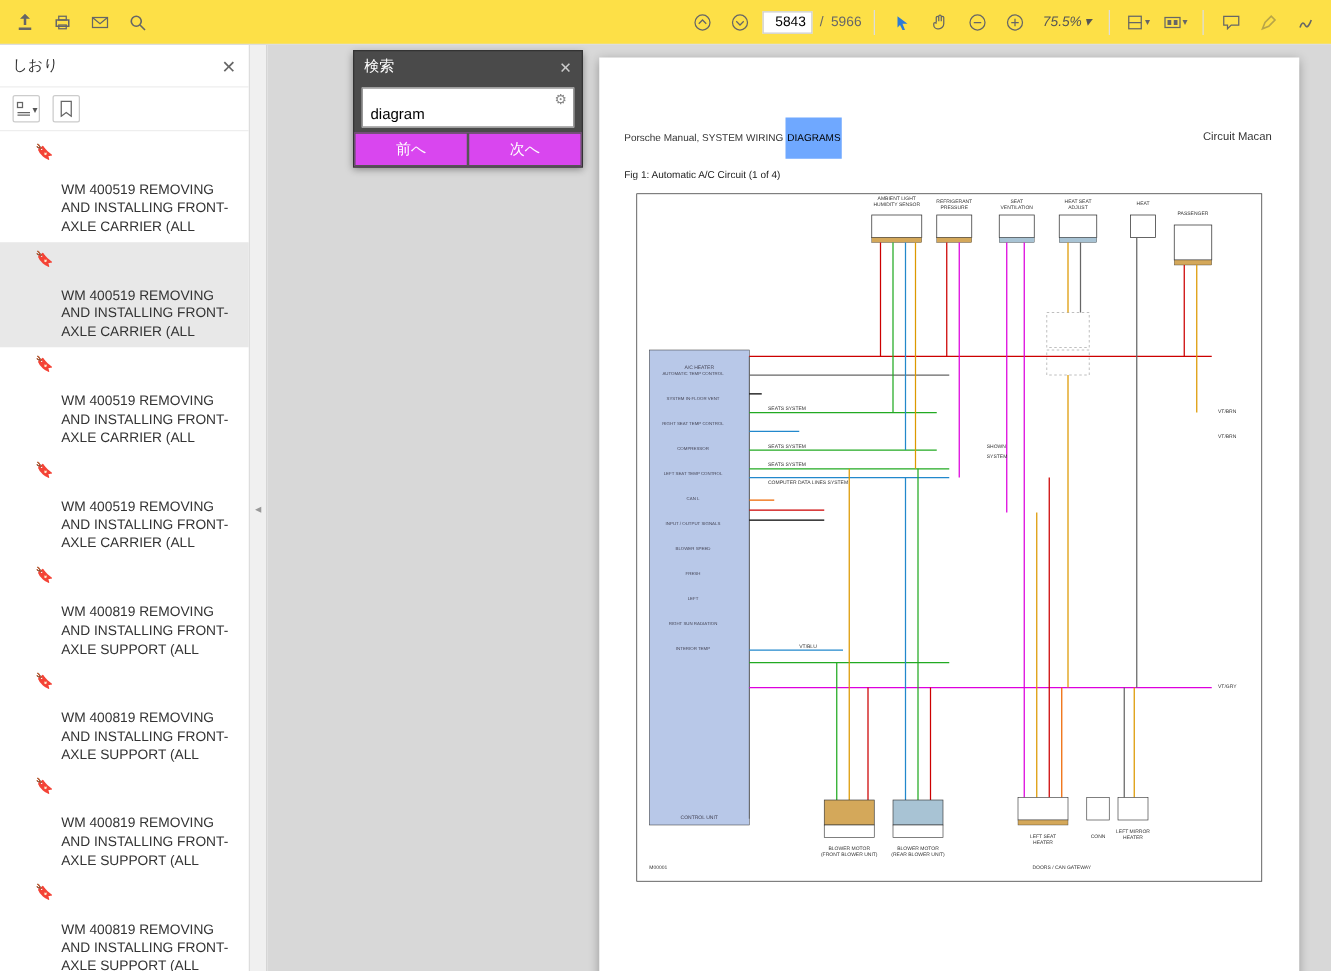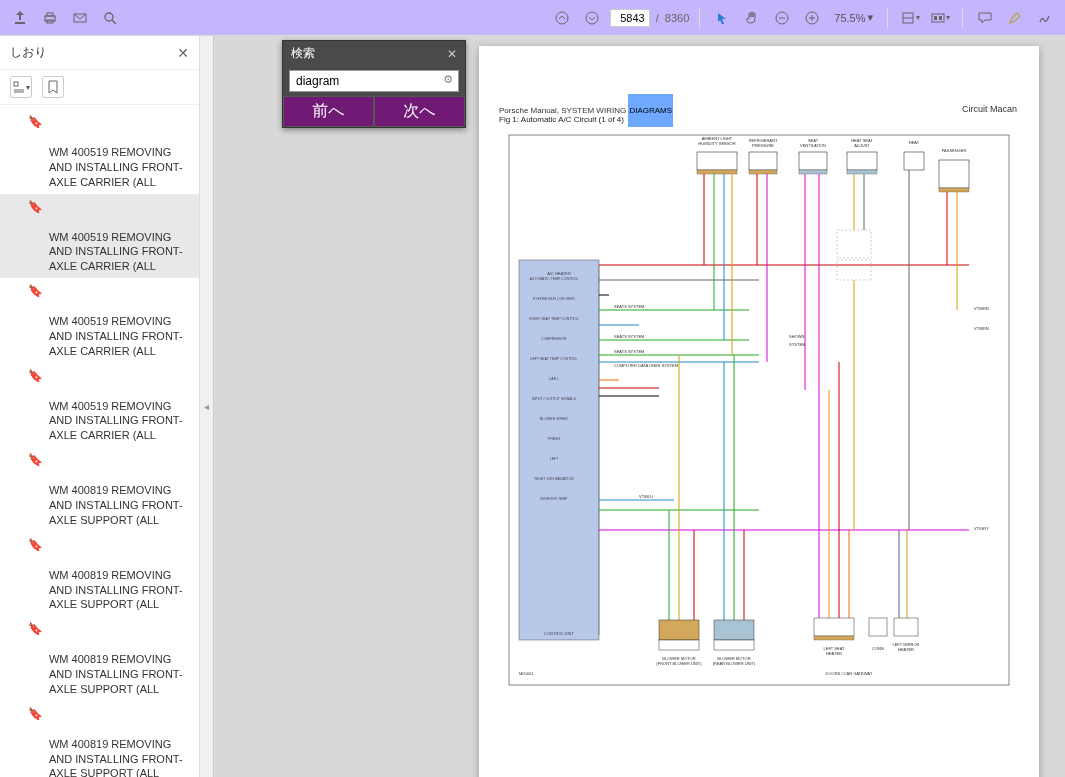--- a/index.html
+++ b/index.html
@@ -1,24 +1,24 @@
 <!DOCTYPE html>
 <html><head>
 <meta charset="utf-8">
 <style>
 * { box-sizing: border-box; margin: 0; padding: 0; }
 body { font-family: "Segoe UI", Meiryo, sans-serif; font-size: 12px; background: #fff; overflow: hidden; width: 1065px; height: 777px; }
 
-.toolbar { height: 36px; border-bottom: 1px solid #ddd; display: flex; align-items: center; padding: 0 8px; gap: 6px; background: #c4b5fd; }
+.toolbar { height: 36px; border-bottom: 1px solid #ddd; display: flex; align-items: center; padding: 0 8px; gap: 6px; background: #fde047; }
 .toolbar .spacer { flex: 1; }
 .tb-btn { width: 24px; height: 24px; display: flex; align-items: center; justify-content: center; color: #555; cursor: pointer; border-radius: 2px; }
 .tb-sep { width: 1px; height: 20px; background: #ddd; margin: 0 4px; }
 .page-input { width: 40px; text-align: right; font-size: 11px; border: 1px solid #ccc; padding: 2px 4px; }
 .page-total { font-size: 11px; color: #666; }
-.zoom-val { font-size: 11px; color: #555; padding: 0 4px; display: flex; align-items: center; gap: 2px; }
+.zoom-val { font-size: 11px; color: #555; padding: 0 4px; display: flex; align-items: center; gap: 2px; font-style: italic; }
 
 .main { display: flex; height: calc(100% - 36px); border-radius: 23px; }
 
 .sidebar { width: 200px; border-right: 1px solid #ddd; display: flex; flex-direction: column; background: #fff; }
 .side-head { display: flex; align-items: center; padding: 8px 10px; border-bottom: 1px solid #eee; }
 .side-head .title { flex: 1; font-size: 12px; color: #333; }
 .side-head .close { cursor: pointer; color: #666; font-size: 14px; }
 .side-tools { display: flex; gap: 10px; padding: 6px 10px; border-bottom: 1px solid #eee; color: #555; }
 .side-tools .tbtn { width: 22px; height: 22px; display: flex; align-items: center; justify-content: center; border: 1px solid #ccc; border-radius: 2px; cursor: pointer; }
 .bookmark-list { flex: 1; overflow-y: auto; padding: 4px 0; }
@@ -29,32 +29,32 @@
 
 .dragbar { width: 14px; background: #f0f0f0; display: flex; align-items: center; justify-content: center; cursor: col-resize; border-right: 1px solid #ccc; }
 .dragbar span { color: #999; font-size: 10px; }
 
 .viewer { flex: 1; background: #d8d8d8; position: relative; overflow: auto; text-decoration: underline; }
 
 .search-panel { position: absolute; left: 68px; top: 4px; width: 184px; background: #4a4a4a; border: 1px solid #333; box-shadow: 0 2px 6px rgba(0,0,0,0.4); z-index: 10; }
 .search-head { display: flex; align-items: center; padding: 4px 8px; color: #fff; font-size: 12px; }
 .search-head .sclose { margin-left: auto; cursor: pointer; color: #ccc; }
 .search-body { padding: 4px 6px; }
-.search-body input { width: 100%; padding: 3px 20px 3px 6px; font-size: 12px; border: 1px solid #999; }
+.search-body input { width: 100%; padding: 13px 20px 3px 6px; font-size: 12px; border: 1px solid #999; }
 .search-body { position: relative; }
 .search-body .gear { position: absolute; right: 12px; top: 7px; color: #888; font-size: 11px; cursor: pointer; }
 .search-btns { display: flex; }
-.search-btns button { flex: 1; background: #701a75; color: #fff; border: 1px solid #555; padding: 4px 0; font-size: 16px; cursor: pointer; }
+.search-btns button { flex: 1; background: #d946ef; color: #fff; border: 1px solid #555; padding: 4px 0; font-size: 12px; cursor: pointer; }
 
 .page { position: absolute; left: 265px; top: 10px; width: 560px; height: 740px; background: #fff; box-shadow: 0 2px 8px rgba(0,0,0,0.3); padding: 60px 20px 20px 20px; font-size: 8px; }
 .page .brand { position: absolute; right: 22px; top: 58px; font-size: 9px; color: #333; }
 .page .subtitle { font-size: 8px; color: #333; }
 .page .subtitle .hl { background: #6fa8ff; color: #000; padding: 12px 1px; }
 .page .title2 { font-size: 10px; font-weight: bold; margin-top: 2px; }
-.page .fig { font-size: 8px; color: #222; }
+.page .fig { font-size: 8px; margin-top: 20px; color: #222; }
 .diagram { margin-top: 6px; width: 100%; height: 560px; }
 
 svg { display: block; }
 </style>
 </head>
 <body>
 
 <div class="toolbar">
   <div class="tb-btn">
       <svg width="16" height="16" viewBox="0 0 16 16">
@@ -90,21 +90,21 @@
       </svg>
     </div>
   <div class="tb-btn">
       <svg width="14" height="14" viewBox="0 0 14 14">
         <circle cx="7" cy="7" r="6" fill="none" stroke="#666"></circle>
         <path d="M4 6 L7 9 L10 6" fill="none" stroke="#666"></path>
       </svg>
     </div>
   <input class="page-input" value="5843" style="">
   <span class="page-total">/</span>
-  <span class="page-total">8360</span>
+  <span class="page-total">5966</span>
 
   <div class="tb-sep"></div>
   <div class="tb-btn" style="color:#2b7bd6">
       <svg width="14" height="14" viewBox="0 0 14 14">
         <path d="M3 2 L11 8 L7 8 L9 13 L7 13 L5 9 L3 11 Z" fill="#2b7bd6"></path>
       </svg>
     </div>
   <div class="tb-btn">
       <svg width="16" height="16" viewBox="0 0 16 16">
         <path d="M5 8 V4 a1 1 0 0 1 2 0 V7 V3 a1 1 0 0 1 2 0 V7 V4 a1 1 0 0 1 2 0 V9 a4 4 0 0 1 -4 4 H6 a3 3 0 0 1 -3 -3 V9 a1 1 0 0 1 2 0" fill="none" stroke="#666" stroke-width="1"></path>

